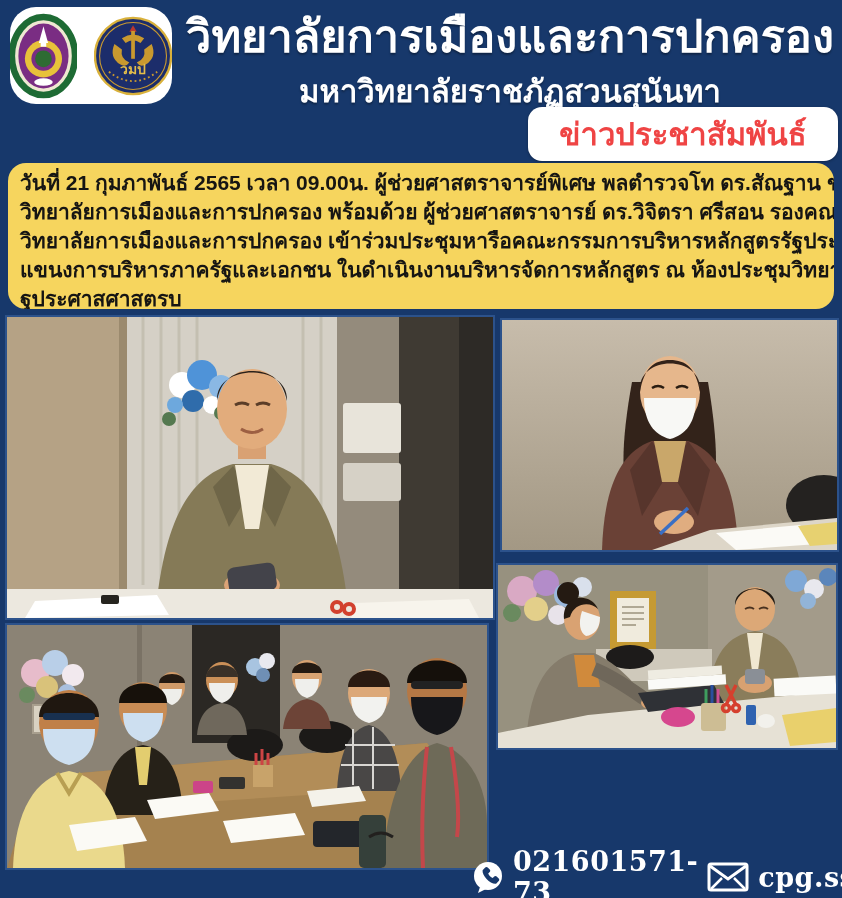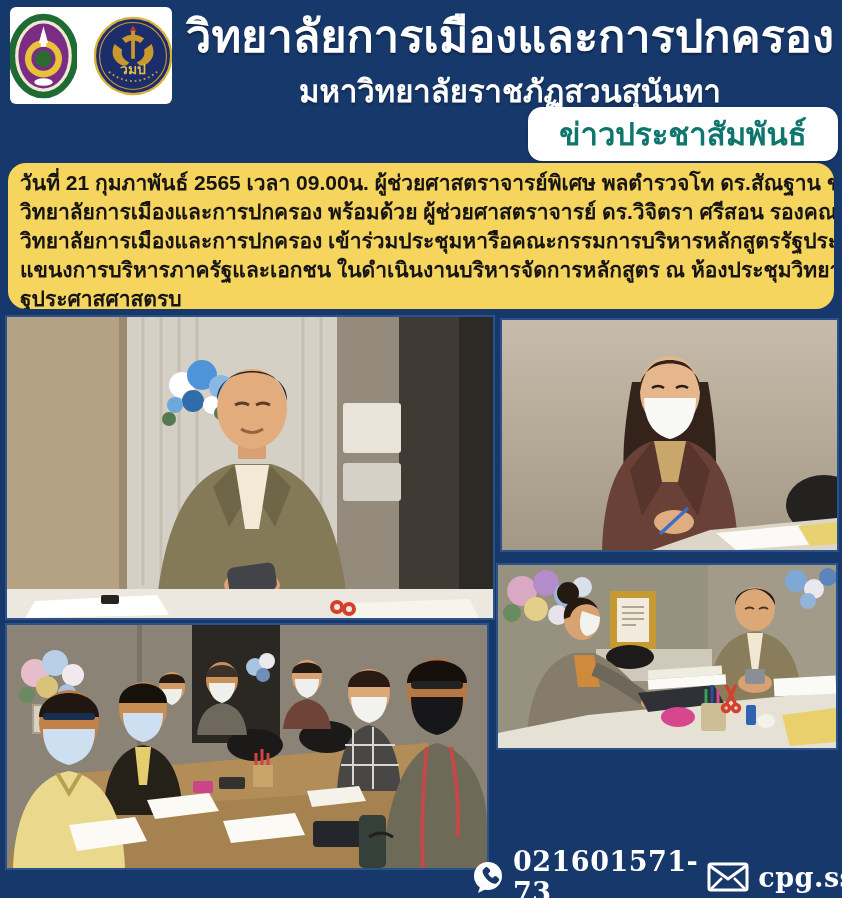--- a/index.html
+++ b/index.html
@@ -4,39 +4,39 @@
 <style>
   html,body{margin:0;padding:0;background:#0d2347;}
   .canvas{
     position:relative;width:842px;height:898px;overflow:hidden;
     background:#17386b;
     font-family:"Liberation Sans",sans-serif;
   }
   
   .logo-plate{
     position:absolute;left:10px;top:7px;width:162px;height:97px;
-    background:#ffffff;border-radius:6px;
+    background:#ffffff;border-radius:26px;
     display:flex;align-items:center;justify-content:center;gap:17px;
   }
   .titles{
     position:absolute;left:178px;top:0;right:0;height:160px;text-align:center;color:#fff;
   }
   .main-title{
     margin-top:10px;font-size:45px;font-weight:800;line-height:1.2;
     text-shadow:0 2px 2px rgba(0,0,0,.35);
   }
   .sub-title{
     margin-top:2px;font-size:31px;font-weight:800;
     text-shadow:0 2px 2px rgba(0,0,0,.3);
   }
   .news-badge{
     position:absolute;left:528px;top:107px;width:310px;height:54px;
     background:#ffffff;border-radius:14px;
     display:flex;align-items:center;justify-content:center;
-    font-size:31px;font-weight:800;color:#0f766e;
+    font-size:31px;font-weight:800;color:#ef4444;
     box-shadow:0 1px 3px rgba(0,0,0,.3);
   }
   
   .announcement{
     position:absolute;left:8px;top:163px;width:826px;height:146px;
     background:#f6d55e;border-radius:18px;box-sizing:border-box;
     padding:5px 12px 0 12px;overflow:hidden;
   }
   .announcement p{
     margin:0;font-size:21px;line-height:29px;font-weight:700;color:#161513;

